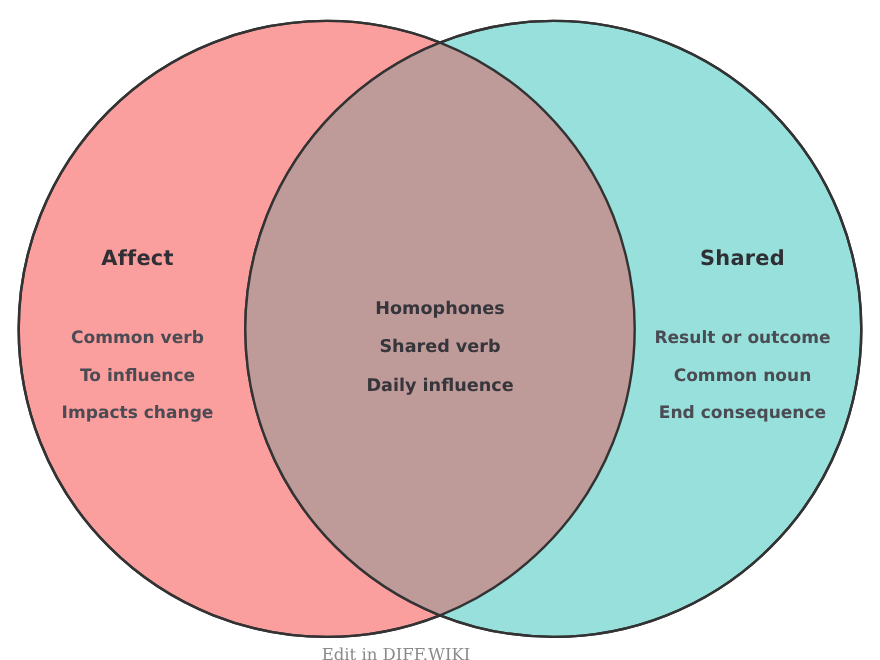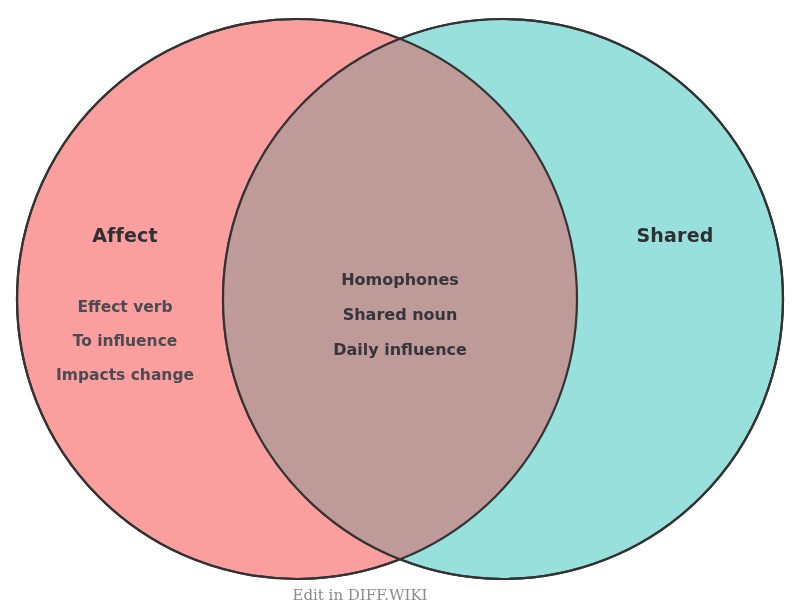--- a/index.html
+++ b/index.html
@@ -121,34 +121,39 @@
 
     <circle cx="297" cy="299" r="280" fill="none" stroke="#333333" stroke-width="2.2"></circle>
     <circle cx="503" cy="299" r="280" fill="none" stroke="#333333" stroke-width="2.2"></circle>
   </svg>
 
   <div class="text-layer">
 
     <div class="label-group" id="group-left">
       <div class="set-title">Affect</div>
       <ul class="item-list">
-        <li>Effect verb</li>
+        <li>Common verb</li>
         <li>To influence</li>
         <li>Impacts change</li>
       </ul>
     </div>
 
     <div class="label-group" id="group-center">
       <ul class="item-list center-list">
         <li>Homophones</li>
-        <li>Shared noun</li>
+        <li>Shared verb</li>
         <li>Daily influence</li>
       </ul>
     </div>
 
     <div class="label-group" id="group-right">
       <div class="set-title">Shared</div>
+      <ul class="item-list">
+        <li>Result or outcome</li>
+        <li>Common noun</li>
+        <li>End consequence</li>
+      </ul>
     </div>
 
     <div id="footer-credit">Edit in DIFF.WIKI</div>
 
   </div>
 </div>
 
 </body></html>

